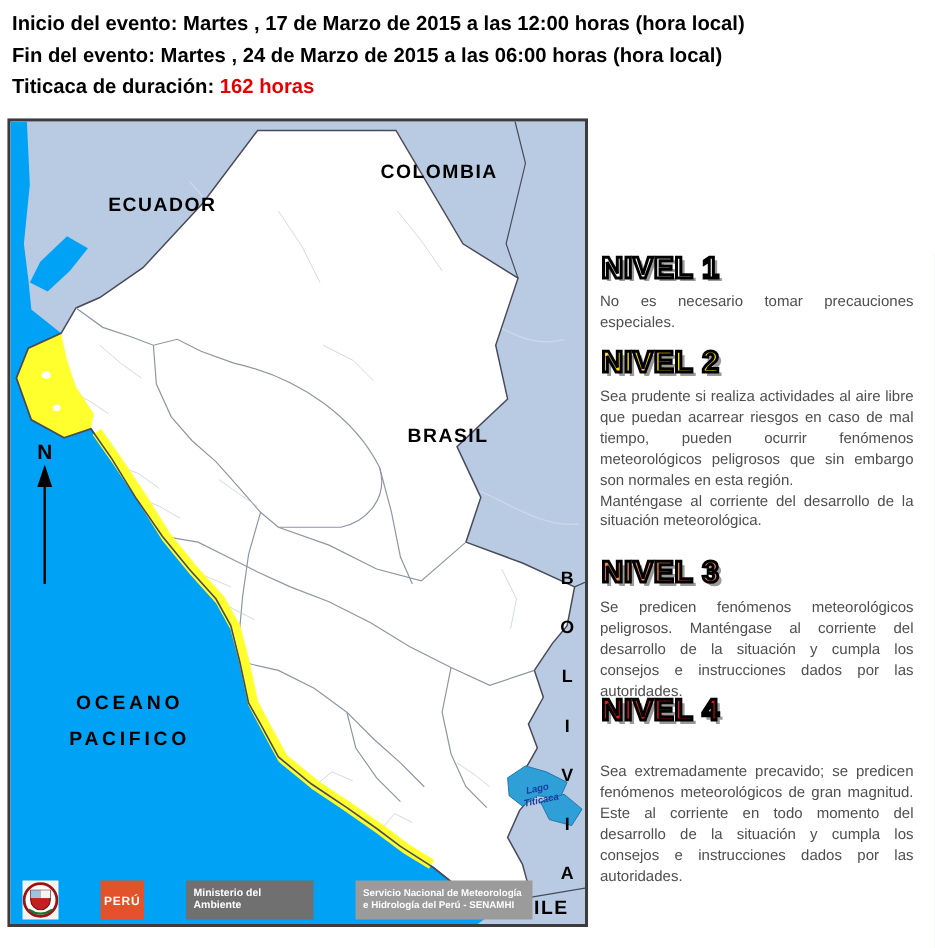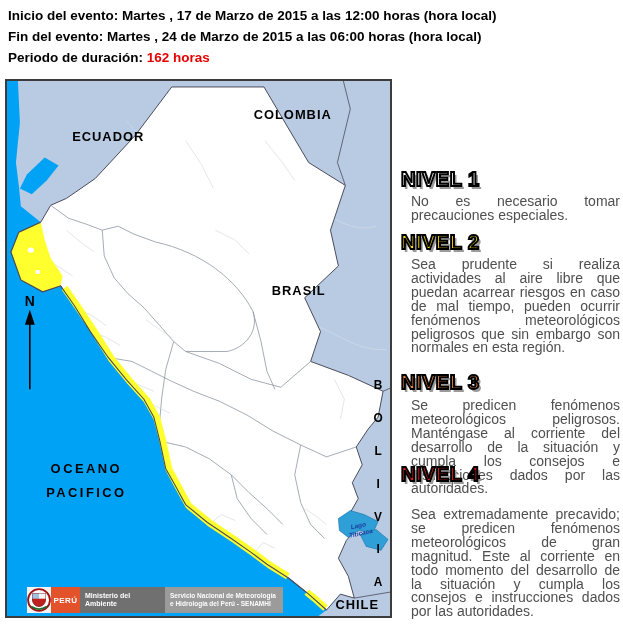--- a/index.html
+++ b/index.html
@@ -11,44 +11,44 @@
   
   .map-frame{position:absolute;left:5px;top:79px;width:387px;height:539px;border:2px solid #3c3c3c;box-sizing:border-box;background:#b9cbe2;}
   .map-frame svg{display:block;width:100%;height:100%;}
   text{font-family:"Liberation Sans",sans-serif;}
   .country{font-size:13px;font-weight:bold;letter-spacing:1px;fill:#000;text-anchor:middle;}
   .ocean-lbl{font-size:13px;font-weight:bold;letter-spacing:2.5px;fill:#000;text-anchor:middle;}
   .country-vert{font-size:12px;font-weight:bold;fill:#000;text-anchor:middle;}
   .north-lbl{font-size:14px;font-weight:bold;fill:#000;text-anchor:middle;}
   .lake-lbl{font-size:6.5px;font-style:italic;font-weight:bold;fill:#1b3c9e;text-anchor:middle;}
   
-  .logo-bar{position:absolute;left:20px;top:506px;height:26px;display:flex;align-items:stretch;}
+  .logo-bar{position:absolute;left:8px;top:506px;height:26px;display:flex;align-items:stretch;gap:28px;}
   .logo-emblem{width:24px;background:#f4f4f4;display:flex;align-items:center;justify-content:center;}
   .logo-peru{width:29px;background:#e2532b;color:#fff;font-size:8px;font-weight:bold;display:flex;align-items:center;justify-content:center;letter-spacing:.5px;}
   .logo-min{width:85px;background:#707070;color:#fff;font-size:7px;font-weight:bold;line-height:8.5px;display:flex;flex-direction:column;justify-content:center;padding-left:5px;box-sizing:border-box;}
   .logo-sen{width:118px;background:#9b9b9b;color:#fdfdfd;font-size:6.5px;font-weight:bold;line-height:8.5px;display:flex;flex-direction:column;justify-content:center;padding-left:5px;box-sizing:border-box;}
   
   .panel{position:absolute;left:400px;top:0;width:223px;height:632px;}
   .panel-title{position:absolute;top:102px;left:0;width:100%;text-align:center;
       font-size:20px;font-weight:bold;color:#fff;-webkit-text-fill-color:#fff;
       -webkit-text-stroke:2.2px #000;text-shadow:3px 3px 1px #aeaeae;}
   .nivel-heading{position:absolute;left:1px;font-size:20px;font-weight:bold;letter-spacing:.5px;
       -webkit-text-stroke:2px #000;text-shadow:2.5px 2.5px 0 #9a9a9a;}
-  .nivel-text{position:absolute;left:11px;width:209px;font-size:14px;line-height:13.9px;
+  .nivel-text{position:absolute;left:0;width:209px;font-size:10px;line-height:13.9px;
       color:#4f4f4f;text-align:justify;margin:0;}
   .nivel-text p{margin:0;}
 </style>
 </head>
 <body>
 <div class="page">
 
   <div class="hdr">
     <div>Inicio del evento: Martes , 17 de Marzo de 2015 a las 12:00 horas (hora local)</div>
     <div>Fin del evento: Martes , 24 de Marzo de 2015 a las 06:00 horas (hora local)</div>
-    <div><span>Periodo de duración: </span><span class="red">162 horas</span></div>
+    <div><span>Titicaca de duración: </span><span class="red">162 horas</span></div>
   </div>
 
   <div class="map-frame">
     <svg viewBox="0 0 386 538" preserveAspectRatio="none">
 
       <rect x="0" y="0" width="386" height="538" fill="#b9cbe2"></rect>
 
       <g stroke="#cdd8e8" stroke-width="0.9" fill="none">
         <path d="M200,20 C230,42 262,36 282,62"></path>
         <path d="M308,122 C330,142 352,152 372,146"></path>
@@ -176,20 +176,21 @@
   <div class="panel">
 
     <div class="nivel-heading" style="top: 168px; color: rgb(255, 255, 255); -webkit-text-fill-color: rgb(255, 255, 255);">NIVEL 1</div>
     <div class="nivel-text" style="top:195px">
       <p>No es necesario tomar precauciones especiales.</p>
     </div>
 
     <div class="nivel-heading" style="top: 231px; color: rgb(255, 223, 0); -webkit-text-fill-color: rgb(255, 223, 0);">NIVEL 2</div>
     <div class="nivel-text" style="top:258px">
       <p>Sea prudente si realiza actividades al aire libre que puedan acarrear riesgos en caso de mal tiempo, pueden ocurrir fenómenos meteorológicos peligrosos que sin embargo son normales en esta región.</p>
+      <p>Manténgase al corriente del desarrollo de la situación meteorológica.</p>
     </div>
 
     <div class="nivel-heading" style="top: 371px; color: #14532d; -webkit-text-fill-color: rgb(239, 134, 64);">NIVEL 3</div>
     <div class="nivel-text" style="top:399px">
       <p>Se predicen fenómenos meteorológicos peligrosos. Manténgase al corriente del desarrollo de la situación y cumpla los consejos e instrucciones dados por las autoridades.</p>
     </div>
 
     <div class="nivel-heading" style="top: 463px; color: rgb(227, 28, 28); -webkit-text-fill-color: rgb(227, 28, 28);">NIVEL 4</div>
     <div class="nivel-text" style="top:508px">
       <p>Sea extremadamente precavido; se predicen fenómenos meteorológicos de gran magnitud. Este al corriente en todo momento del desarrollo de la situación y cumpla los consejos e instrucciones dados por las autoridades.</p>

